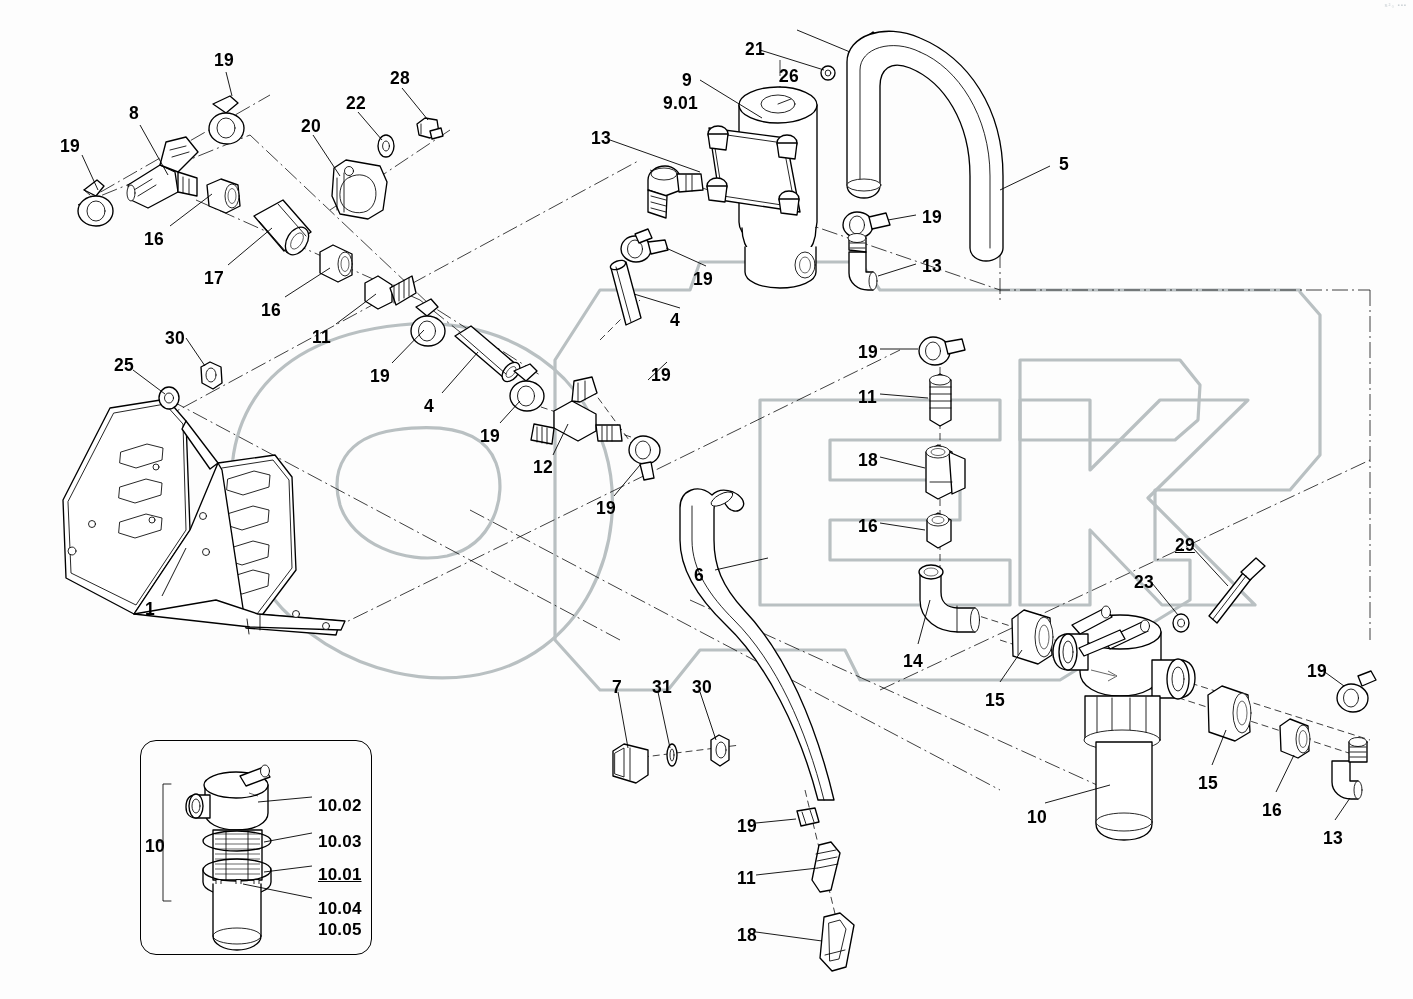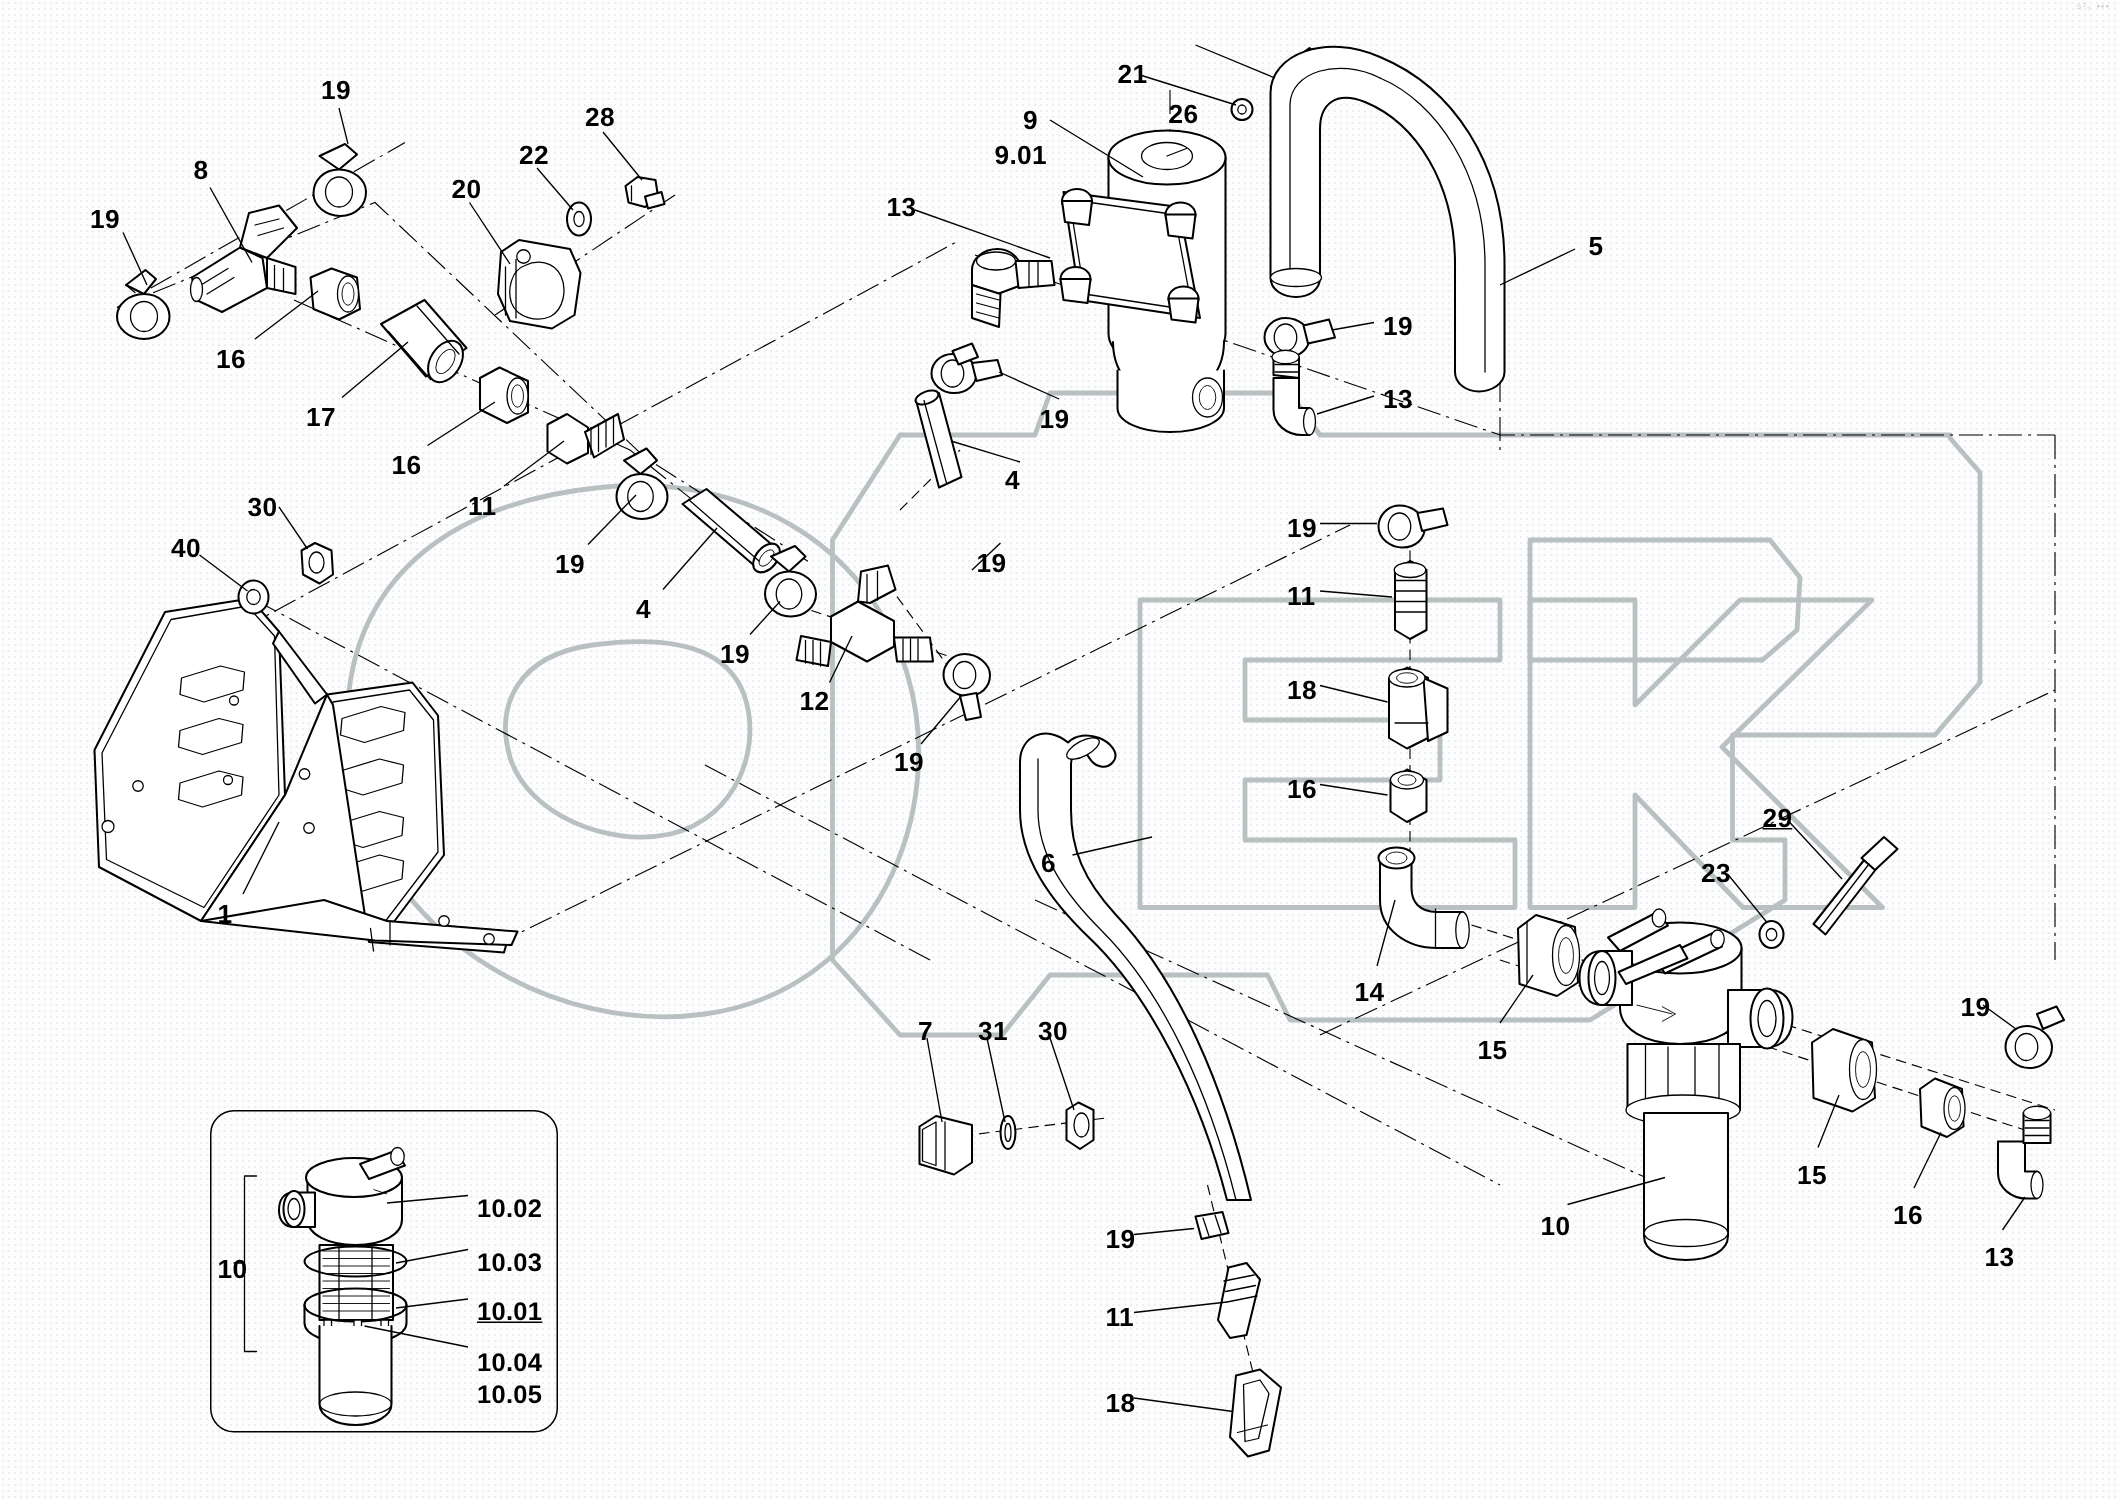--- a/index.html
+++ b/index.html
@@ -646,21 +646,21 @@
     <div class="lbl" style="left: 129px; top: 105px;">8</div>
     <div class="lbl" style="left: 214px; top: 52px;">19</div>
     <div class="lbl" style="left: 390px; top: 70px;">28</div>
     <div class="lbl" style="left: 346px; top: 95px;">22</div>
     <div class="lbl" style="left: 301px; top: 118px;">20</div>
     <div class="lbl" style="left: 144px; top: 231px;">16</div>
     <div class="lbl" style="left: 204px; top: 270px;">17</div>
     <div class="lbl" style="left: 261px; top: 302px;">16</div>
     <div class="lbl" style="left: 312px; top: 329px;">11</div>
     <div class="lbl" style="left: 165px; top: 330px;">30</div>
-    <div class="lbl" style="left: 114px; top: 357px;">40</div>
+    <div class="lbl" style="left: 114px; top: 357px;">25</div>
     <div class="lbl" style="left: 370px; top: 368px;">19</div>
     <div class="lbl" style="left: 424px; top: 398px;">4</div>
     <div class="lbl" style="left: 480px; top: 428px;">19</div>
     <div class="lbl" style="left: 533px; top: 459px;">12</div>
     <div class="lbl" style="left: 596px; top: 500px;">19</div>
     <div class="lbl" style="left: 145px; top: 601px;">1</div>
     <div class="lbl" style="left: 591px; top: 130px;">13</div>
     <div class="lbl" style="left: 682px; top: 72px;">9</div>
     <div class="lbl" style="left: 663px; top: 95px;">9.01</div>
     <div class="lbl" style="left: 745px; top: 41px;">21</div>

